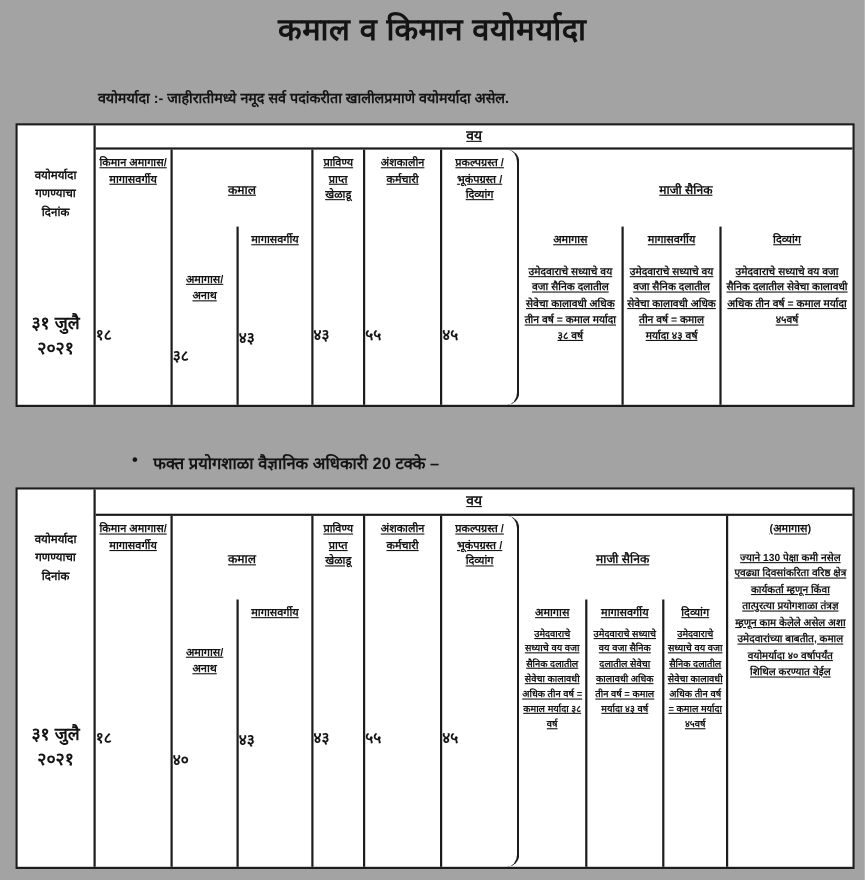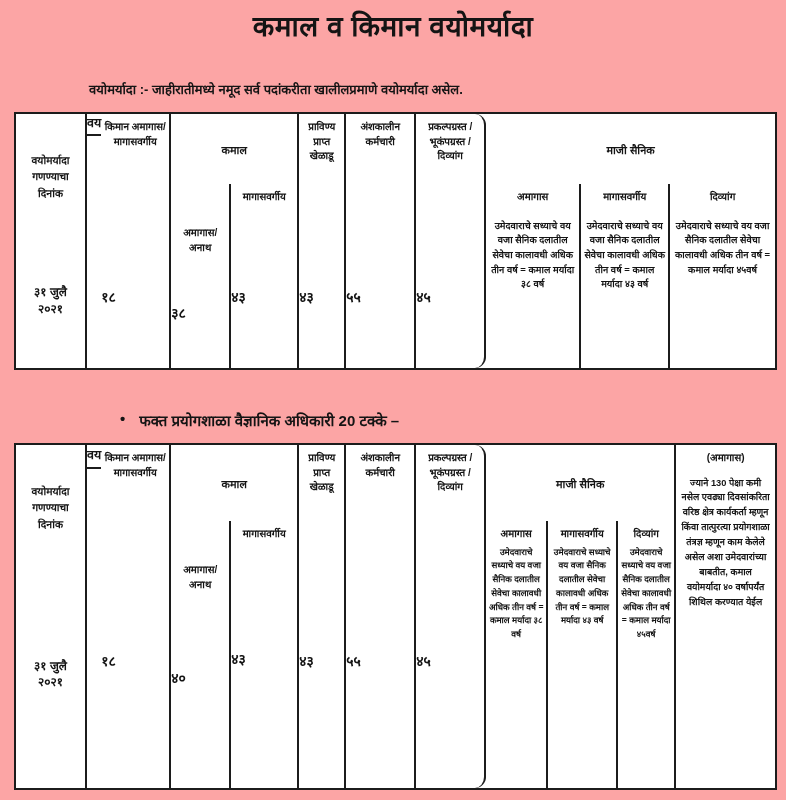--- a/index.html
+++ b/index.html
@@ -1,37 +1,37 @@
 <!DOCTYPE html>
 <html><head>
 <meta charset="utf-8">
 <style>
   html,body{margin:0;padding:0;}
   .page{
     position:relative;width:786px;height:800px;overflow:hidden;
-    background:#fca5a5;color:#141414;
+    background:#a3a3a3;color:#141414;
     font-family:"Liberation Sans","DejaVu Sans",sans-serif;
     font-weight:bold;
   }
   .title{position:absolute;top:6px;left:0;right:0;text-align:center;font-size:28px;letter-spacing:.5px;}
   .intro{position:absolute;top:80px;left:89px;font-size:13px;}
   .bullet-line{position:absolute;top:410px;left:120px;font-size:15px;display:flex;gap:14px;align-items:flex-start;}
   .bullet-dot{font-size:15px;line-height:1.2;}
 
   .tbl{position:absolute;left:14px;width:763px;border:2px solid #1c1c1c;display:flex;box-sizing:border-box;background:#fff;}
   .tbl.t1{top:112px;height:258px;}
   .tbl.t2{top:443px;height:347px;}
 
   .datecol{width:71px;min-width:71px;border-right:2px solid #1c1c1c;position:relative;box-sizing:border-box;}
   .datecol .hdr{padding:38px 3px 0;text-align:center;font-size:10.5px;line-height:1.55;}
-  .datecol .val{position:absolute;left:0;right:0;text-align:center;font-size:12px;line-height:1.4;padding:0 6px;}
+  .datecol .val{position:absolute;left:0;right:0;text-align:center;font-size:16px;line-height:1.4;padding:0 6px;}
   .t1 .datecol .val{top:67%;}
   .t2 .datecol .val{top:62%;}
 
-  .main{flex:1;display:flex;flex-direction:row;min-width:0;}
+  .main{flex:1;display:flex;flex-direction:column;min-width:0;text-decoration:underline;}
   .agerow{border-bottom:2px solid #1c1c1c;text-align:center;font-size:12.5px;}
   .t1 .agerow{height:20px;line-height:19px;}
   .t2 .agerow{height:22px;line-height:21px;}
   .cols{flex:1;display:flex;min-height:0;}
 
   .col{position:relative;border-right:2px solid #1c1c1c;box-sizing:border-box;}
   .cols > *:last-child{border-right:none;}
   .col .hdr{padding:6px 2px 0;text-align:center;font-size:10px;line-height:1.45;}
   .col .val{position:absolute;left:0;right:0;font-size:14px;}
   .t1 .cols > .col > .val{top:68%;}

